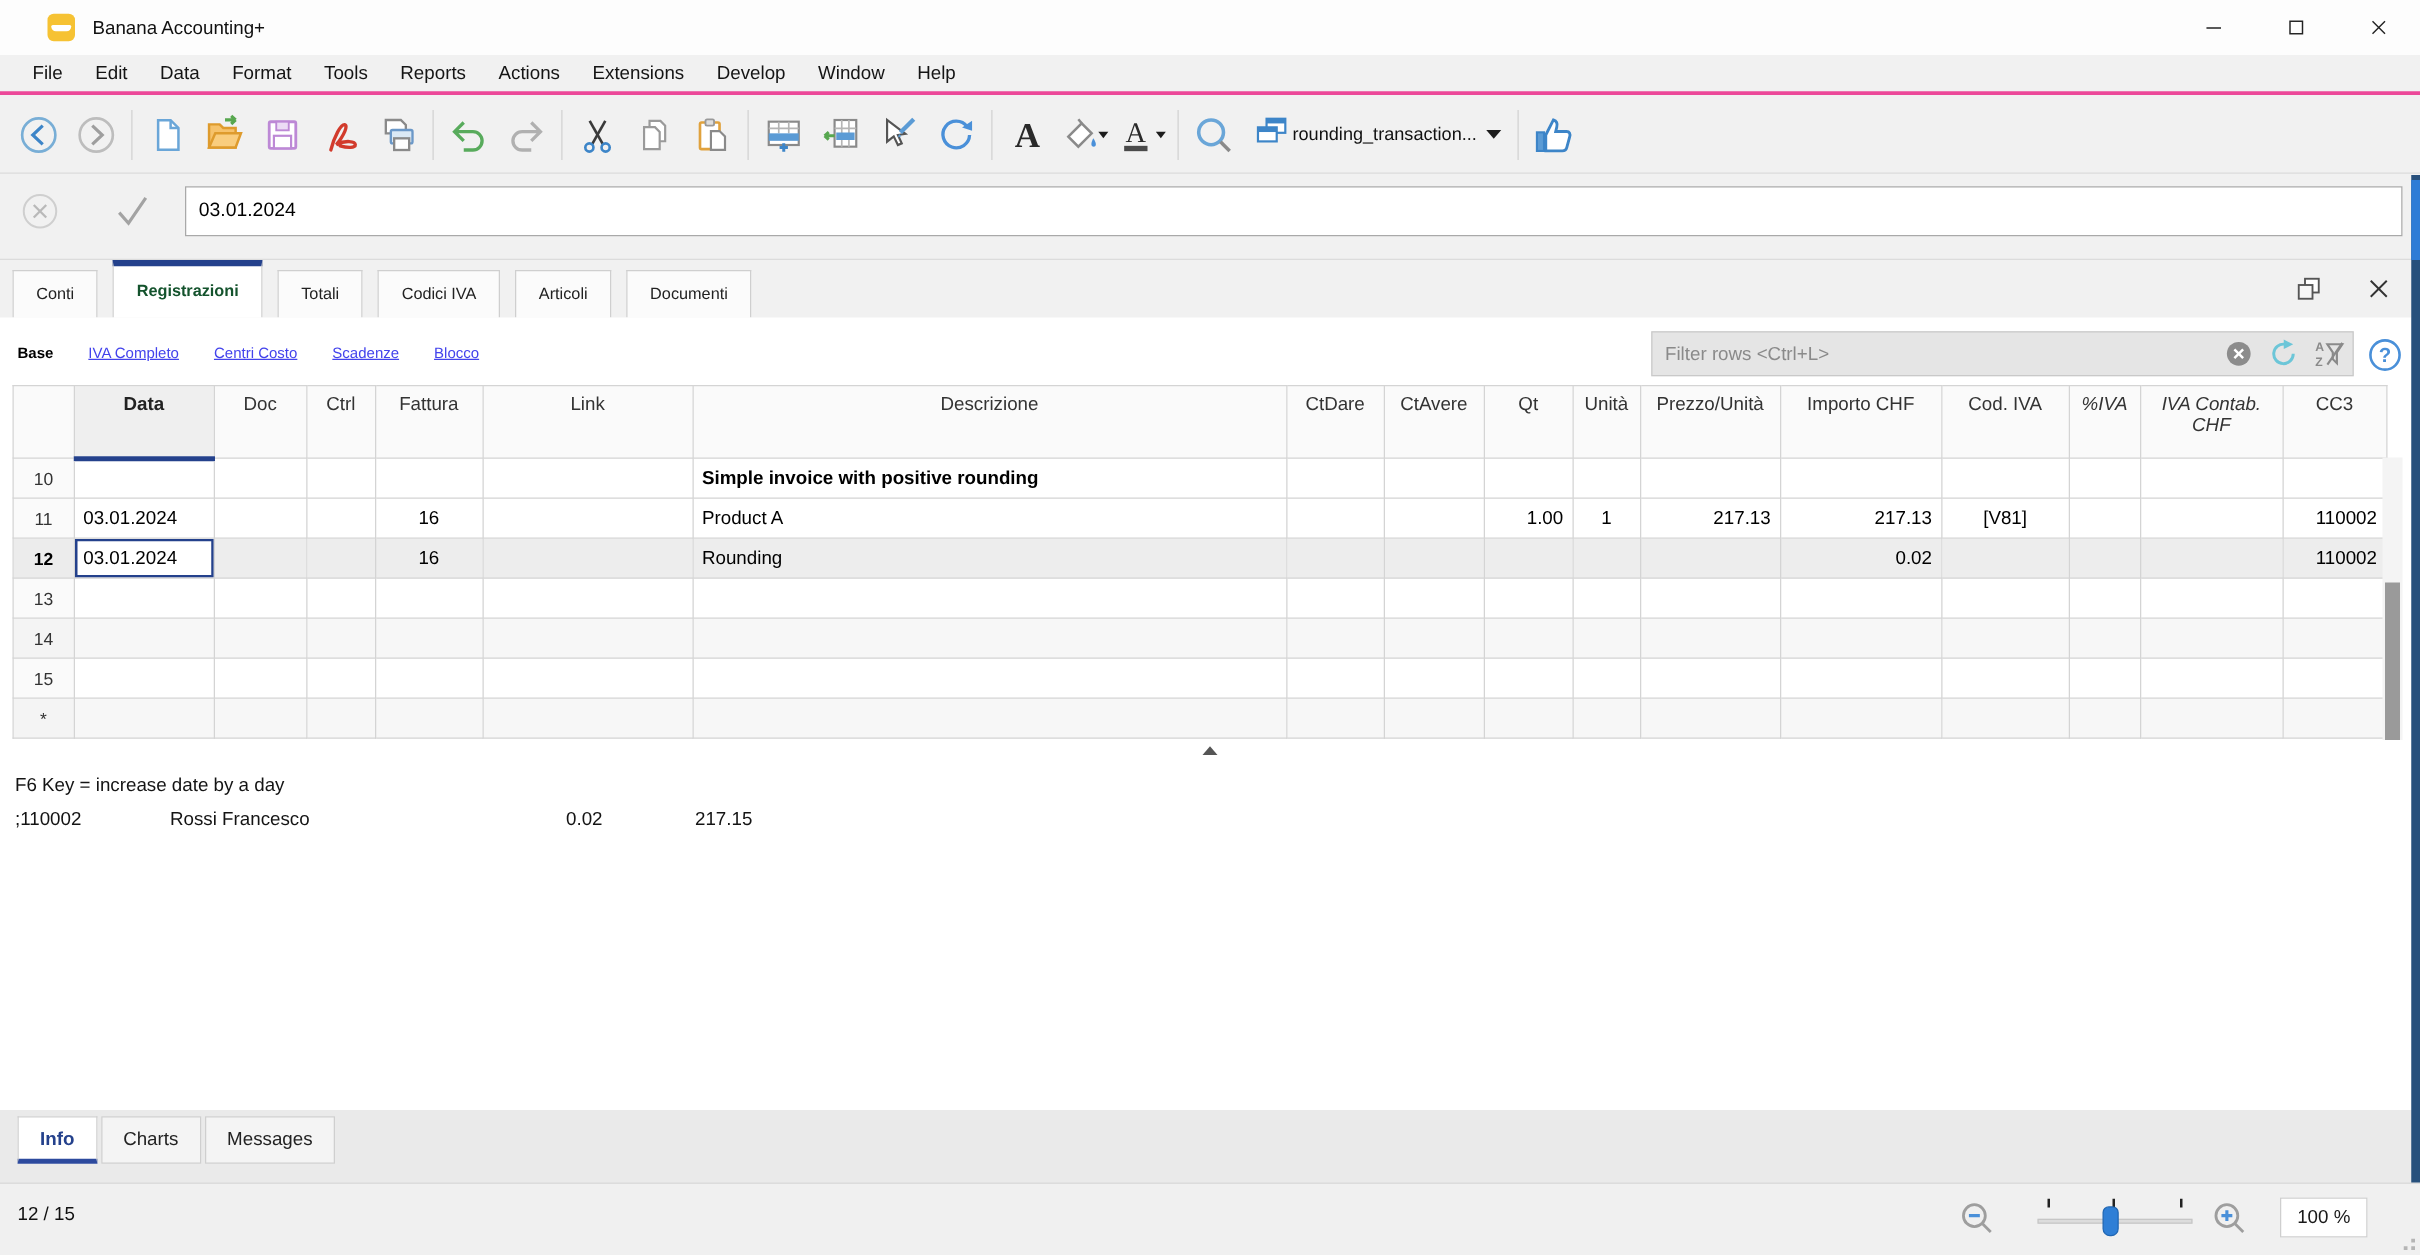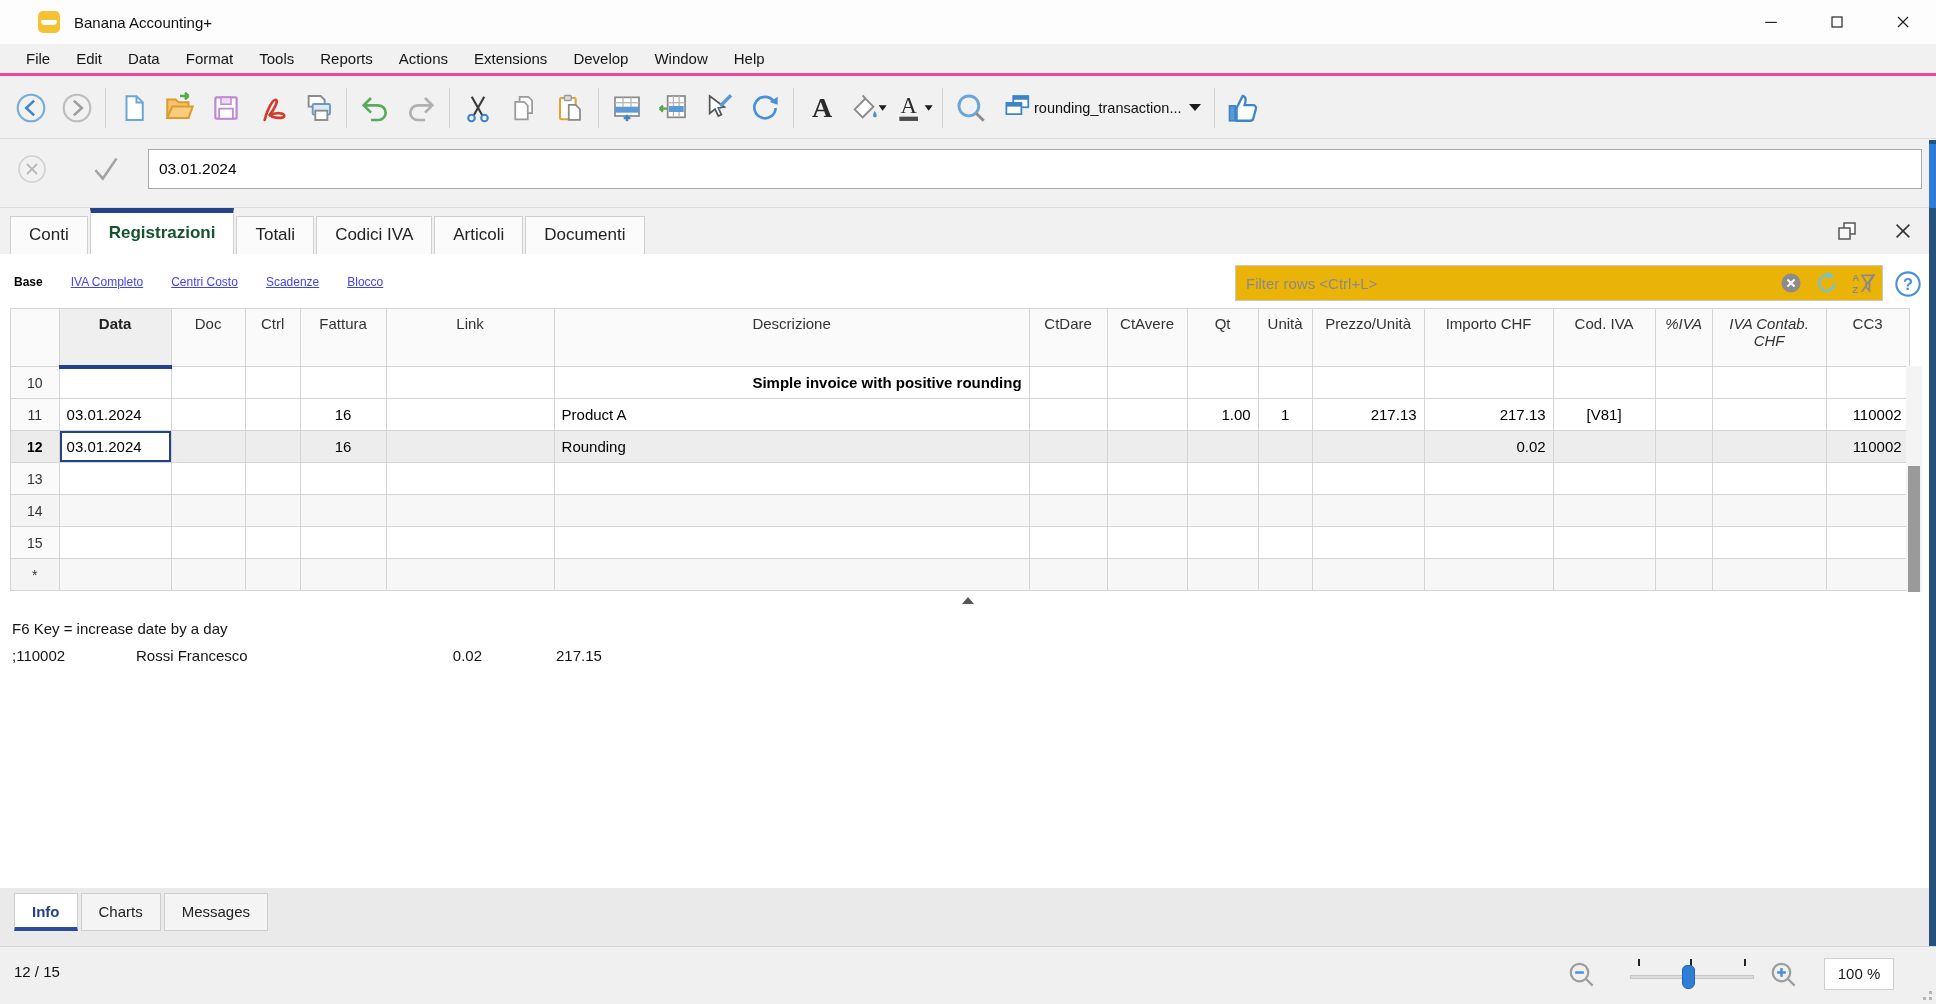--- a/index.html
+++ b/index.html
@@ -28,32 +28,32 @@
   .caret { width:0; height:0; border-left:6px solid transparent; border-right:6px solid transparent; border-top:7px solid #1c1c1c; margin-left:3px; }
 
   
   .editbar { position:absolute; top:140px; left:0; right:0; height:68px; background:#f1f1f1; border-bottom:1px solid #dcdcdc; }
   .edit-cancel { position:absolute; left:14px; top:11px; width:36px; height:36px; display:flex; align-items:center; justify-content:center; }
   .edit-accept { position:absolute; left:88px; top:11px; width:36px; height:36px; display:flex; align-items:center; justify-content:center; }
   .edit-input { position:absolute; left:148px; top:9px; width:1774px; height:40px; border:1px solid #a9a9a9; background:#fff; font-family:"Liberation Sans",sans-serif; font-size:15.5px; padding:0 10px; color:#000; outline:none; }
 
   
   .tabbar { position:absolute; top:208px; left:0; right:0; height:46px; background:#f1f1f1; display:flex; align-items:flex-end; padding-left:10px; }
-  .tab { height:38px; line-height:36px; background:#fbfbfb; border:1px solid #cfcfcf; border-bottom:none; padding:0 18px; font-size:17px; color:#222; margin-right:2px; }
+  .tab { height:38px; line-height:36px; background:#fbfbfb; border:1px solid #cfcfcf; border-bottom:none; padding:0 18px; font-size:13px; color:#222; margin-right:12px; }
   .tab.active { height:46px; line-height:40px; background:#fff; border-top:5px solid #24418c; color:#14532d; font-weight:bold; }
   .tabbar-right { margin-left:auto; display:flex; align-items:center; height:46px; padding-right:18px; gap:26px; }
   .tabbar-right .icon-btn { width:30px; height:30px; display:flex; align-items:center; justify-content:center; }
 
   
   .content { position:absolute; top:254px; left:0; right:0; height:634px; background:#fff; }
   .views-row { position:absolute; top:6px; left:0; right:0; height:44px; display:flex; align-items:center; padding-left:14px; }
   .view-link { font-size:12px; margin-right:28px; }
   .view-link.current { font-weight:bold; color:#000; }
   .view-link a { color:#4343ec; text-decoration:underline; }
-  .filter-box { position:absolute; right:53px; top:5px; width:648px; height:36px; border:1px solid #c9c9c9; background:#eab308; display:flex; align-items:center; padding:0 6px 0 10px; }
+  .filter-box { position:absolute; right:53px; top:5px; width:562px; height:36px; border:1px solid #c9c9c9; background:#e5e5e5; display:flex; align-items:center; padding:0 6px 0 10px; }
   .filter-box input { flex:1; border:none; outline:none; font-family:"Liberation Sans",sans-serif; font-size:15px; color:#333; background:transparent; }
   .filter-box input::placeholder { color:#8a8a8a; }
   .filter-icons { display:flex; align-items:center; gap:10px; }
   .filter-icons span { display:flex; align-items:center; justify-content:center; width:26px; height:26px; }
   .help-btn { position:absolute; right:13px; top:9px; width:30px; height:30px; display:flex; align-items:center; justify-content:center; }
 
   
   .table-wrap { position:absolute; top:54px; left:10px; }
   table { border-collapse:collapse; table-layout:fixed; font-size:15px; }
   th, td { border:1px solid #d4d4d4; overflow:hidden; white-space:nowrap; }
@@ -62,21 +62,21 @@
   thead th.italic { font-style:italic; }
   tbody td { height:32px; padding:0 7px; background:#fff; color:#000; }
   tbody td.rownum { background:#fafafa; text-align:center; color:#333; font-size:14px; padding:0 16px; }
   tr.selected td { background:#ededed; }
   tr.selected td.rownum { background:#ececec; font-weight:bold; color:#000; }
   tr.alt td { background:#f7f7f7; }
   tr.alt td.rownum { background:#f4f4f4; }
   td.sel-cell { background:#fff !important; box-shadow:inset 0 0 0 2px #24418c; }
   td.al-right { text-align:right; }
   td.al-center { text-align:center; }
-  td.bold { font-weight:bold;text-align:right; }
+  td.bold { font-weight:bold; }
   .table-scrollbar { position:absolute; left:1896px; top:58px; width:16px; height:226px; background:#f4f4f4; }
   .table-scrollbar .thumb { position:absolute; left:2px; right:2px; top:100px; height:126px; background:#9a9a9a; }
 
   .splitter { position:absolute; top:340px; left:0; right:0; height:14px; }
   .splitter .tri { position:absolute; left:962px; top:3px; width:0; height:0; border-left:6px solid transparent; border-right:6px solid transparent; border-bottom:7px solid #555; }
 
   .info-panel { position:absolute; top:358px; left:0; right:0; bottom:0; background:#fff; font-size:15px; color:#141414; }
   .info-line1 { position:absolute; left:12px; top:8px; }
   .info-line2 { position:absolute; left:0; top:35px; width:100%; }
   .info-line2 .acct { position:absolute; left:12px; }

